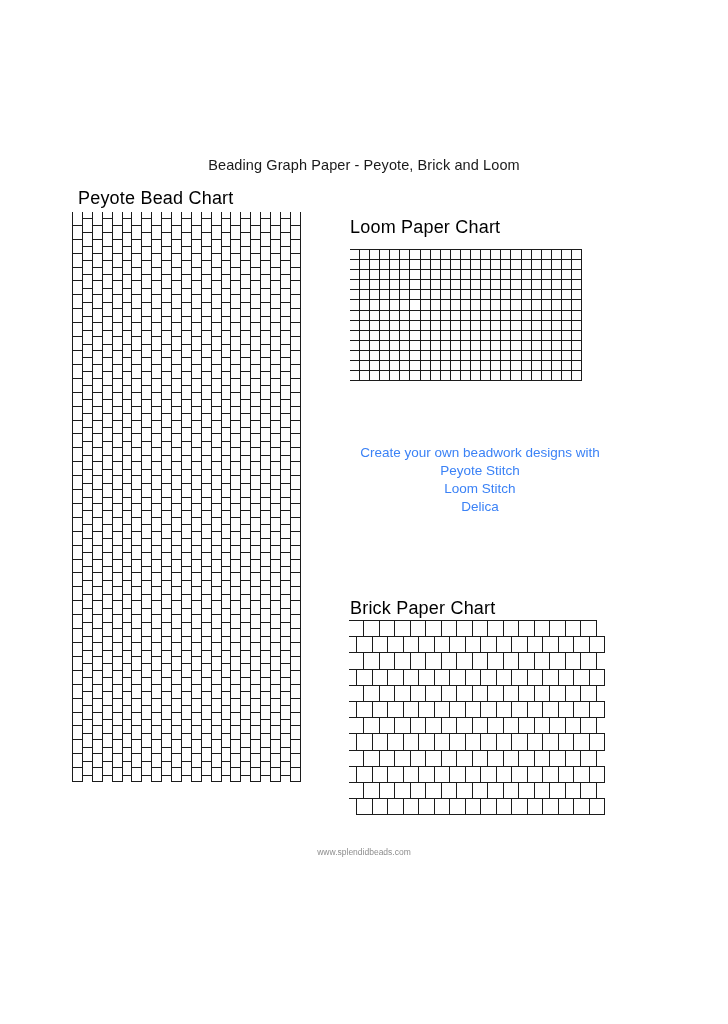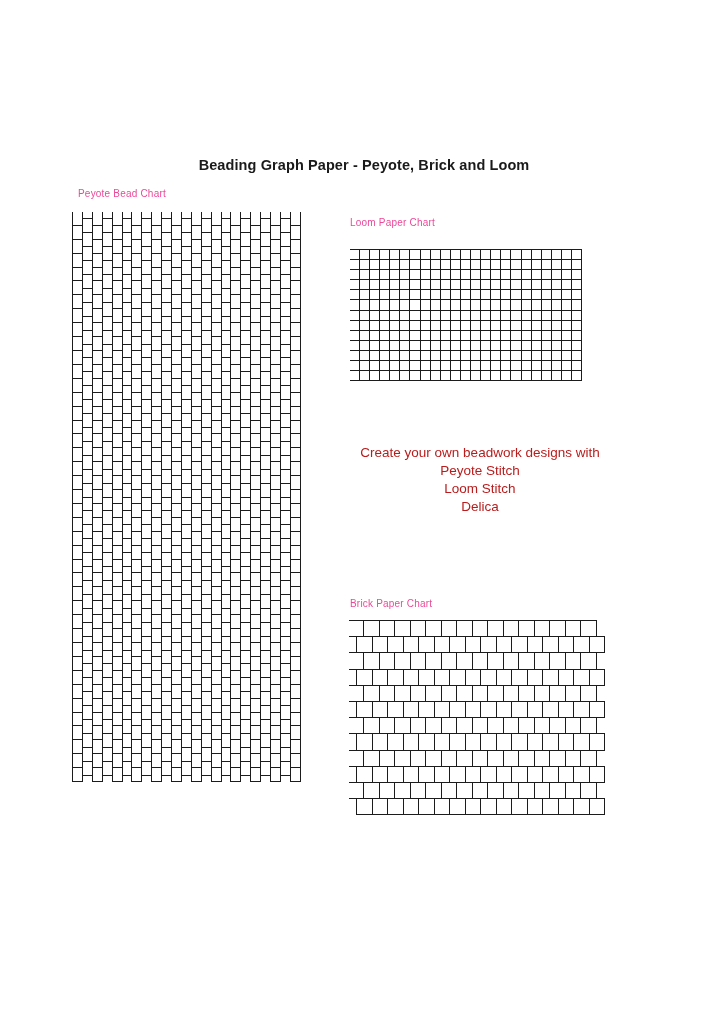--- a/index.html
+++ b/index.html
@@ -24,28 +24,27 @@
   }
   .doc-title {
     position: absolute;
     left: 0;
     top: 157px;
     width: 728px;
     text-align: center;
     font-size: 14.5px;
     color: #1a1a1a;
     letter-spacing: 0.1px;
-    font-weight: bold;
   }
 
   
   .section-label {
     position: absolute;
-    font-size: 10px;
-    color: #ec4899;
+    font-size: 18px;
+    color: #000000;
     letter-spacing: 0.2px;
     white-space: nowrap;
   }
   #peyote-label { left: 78px; top: 188px; }
   #loom-label   { left: 350px; top: 217px; }
   #brick-label  { left: 350px; top: 598px; }
 
   
   .chart {
     position: absolute;
@@ -118,21 +117,21 @@
   }
 
   
   .center-block {
     position: absolute;
     left: 330px;
     top: 444px;
     width: 300px;
     text-align: center;
     font-size: 13.5px;
-    color: #b91c1c;
+    color: #3b82f6;
     line-height: 18px;
   }
   .center-block div { white-space: nowrap; }
 
   .footer {
     position: absolute;
     left: 0;
     top: 847px;
     width: 728px;
     text-align: center;
@@ -1474,14 +1473,15 @@
       <div class="brick-row" style="padding-left: 0px;"><div class="brick-cell"></div><div class="brick-cell"></div><div class="brick-cell"></div><div class="brick-cell"></div><div class="brick-cell"></div><div class="brick-cell"></div><div class="brick-cell"></div><div class="brick-cell"></div><div class="brick-cell"></div><div class="brick-cell"></div><div class="brick-cell"></div><div class="brick-cell"></div><div class="brick-cell"></div><div class="brick-cell"></div><div class="brick-cell"></div><div class="brick-cell"></div></div>
       <div class="brick-row" style="padding-left: 8.3px;"><div class="brick-cell"></div><div class="brick-cell"></div><div class="brick-cell"></div><div class="brick-cell"></div><div class="brick-cell"></div><div class="brick-cell"></div><div class="brick-cell"></div><div class="brick-cell"></div><div class="brick-cell"></div><div class="brick-cell"></div><div class="brick-cell"></div><div class="brick-cell"></div><div class="brick-cell"></div><div class="brick-cell"></div><div class="brick-cell"></div><div class="brick-cell"></div></div>
       <div class="brick-row" style="padding-left: 0px;"><div class="brick-cell"></div><div class="brick-cell"></div><div class="brick-cell"></div><div class="brick-cell"></div><div class="brick-cell"></div><div class="brick-cell"></div><div class="brick-cell"></div><div class="brick-cell"></div><div class="brick-cell"></div><div class="brick-cell"></div><div class="brick-cell"></div><div class="brick-cell"></div><div class="brick-cell"></div><div class="brick-cell"></div><div class="brick-cell"></div><div class="brick-cell"></div></div>
       <div class="brick-row" style="padding-left: 8.3px;"><div class="brick-cell"></div><div class="brick-cell"></div><div class="brick-cell"></div><div class="brick-cell"></div><div class="brick-cell"></div><div class="brick-cell"></div><div class="brick-cell"></div><div class="brick-cell"></div><div class="brick-cell"></div><div class="brick-cell"></div><div class="brick-cell"></div><div class="brick-cell"></div><div class="brick-cell"></div><div class="brick-cell"></div><div class="brick-cell"></div><div class="brick-cell"></div></div>
       <div class="brick-row" style="padding-left: 0px;"><div class="brick-cell"></div><div class="brick-cell"></div><div class="brick-cell"></div><div class="brick-cell"></div><div class="brick-cell"></div><div class="brick-cell"></div><div class="brick-cell"></div><div class="brick-cell"></div><div class="brick-cell"></div><div class="brick-cell"></div><div class="brick-cell"></div><div class="brick-cell"></div><div class="brick-cell"></div><div class="brick-cell"></div><div class="brick-cell"></div><div class="brick-cell"></div></div>
       <div class="brick-row" style="padding-left: 8.3px;"><div class="brick-cell"></div><div class="brick-cell"></div><div class="brick-cell"></div><div class="brick-cell"></div><div class="brick-cell"></div><div class="brick-cell"></div><div class="brick-cell"></div><div class="brick-cell"></div><div class="brick-cell"></div><div class="brick-cell"></div><div class="brick-cell"></div><div class="brick-cell"></div><div class="brick-cell"></div><div class="brick-cell"></div><div class="brick-cell"></div><div class="brick-cell"></div></div>
       <div class="brick-row" style="padding-left: 0px;"><div class="brick-cell"></div><div class="brick-cell"></div><div class="brick-cell"></div><div class="brick-cell"></div><div class="brick-cell"></div><div class="brick-cell"></div><div class="brick-cell"></div><div class="brick-cell"></div><div class="brick-cell"></div><div class="brick-cell"></div><div class="brick-cell"></div><div class="brick-cell"></div><div class="brick-cell"></div><div class="brick-cell"></div><div class="brick-cell"></div><div class="brick-cell"></div></div>
       <div class="brick-row" style="padding-left: 8.3px;"><div class="brick-cell"></div><div class="brick-cell"></div><div class="brick-cell"></div><div class="brick-cell"></div><div class="brick-cell"></div><div class="brick-cell"></div><div class="brick-cell"></div><div class="brick-cell"></div><div class="brick-cell"></div><div class="brick-cell"></div><div class="brick-cell"></div><div class="brick-cell"></div><div class="brick-cell"></div><div class="brick-cell"></div><div class="brick-cell"></div><div class="brick-cell"></div></div>
     </div>
 
+  <div class="footer">www.splendidbeads.com</div>
 
 </div>
 
 </body></html>

